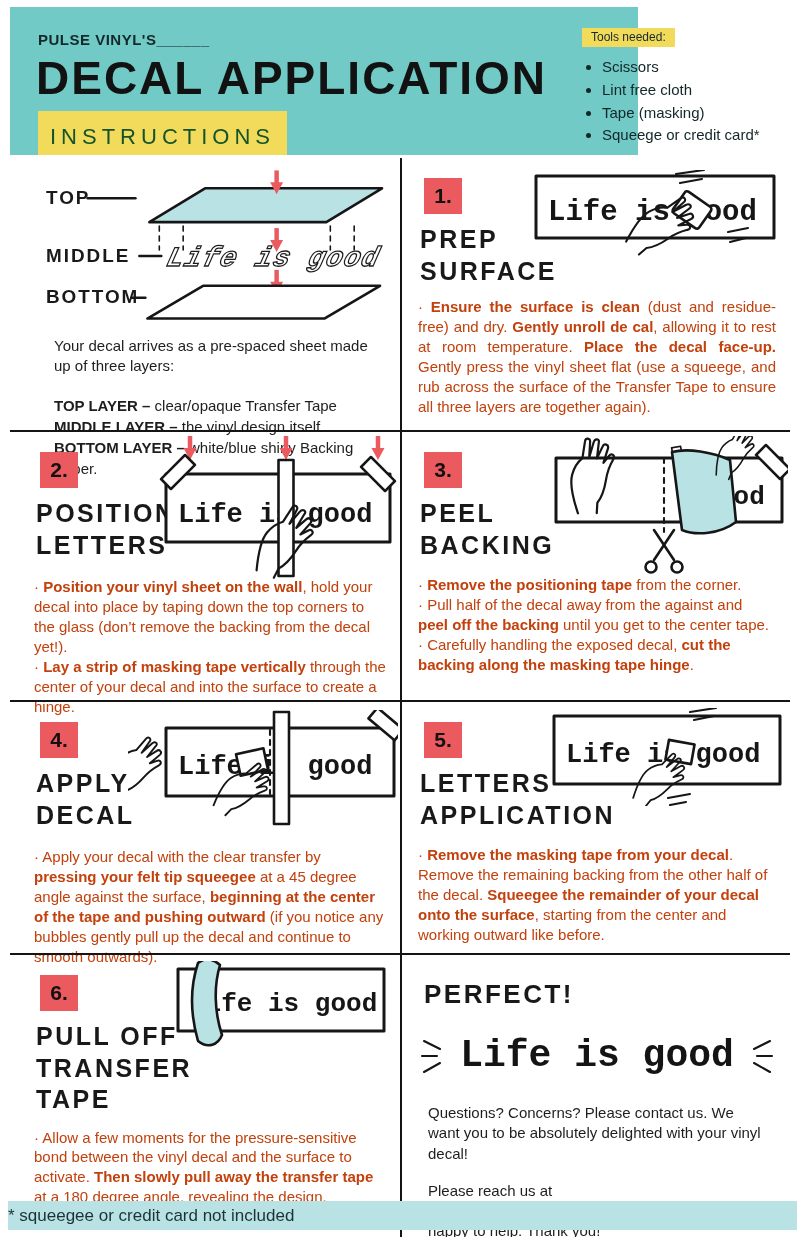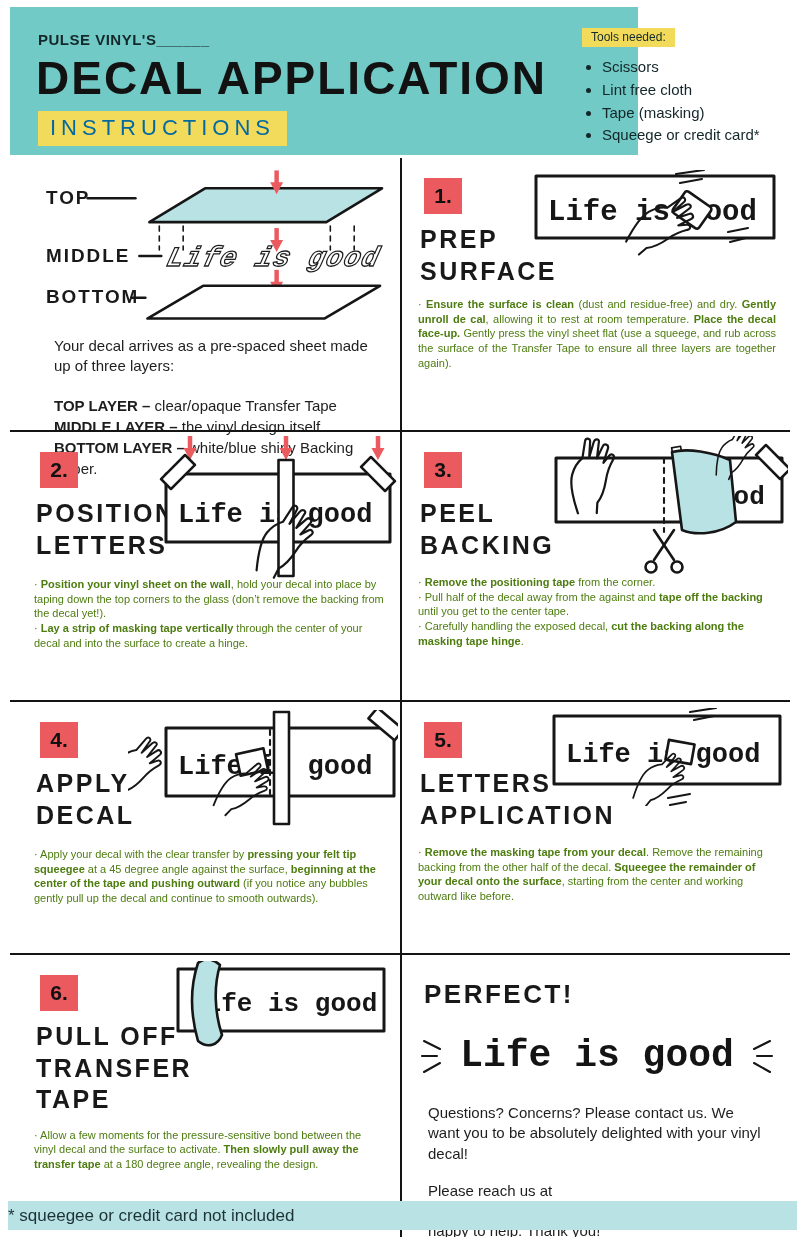--- a/index.html
+++ b/index.html
@@ -6,37 +6,37 @@
     --teal:#71CAC6; --light-teal:#B9E2E4; --red:#EA5A5E; --yellow:#F2DB5A; --ink:#161616;
   }
   *{box-sizing:border-box; margin:0; padding:0;}
   html,body{background:#fff;}
   .page{position:relative; width:800px; height:1237px; background:#fff; overflow:hidden;
          font-family:"Liberation Sans", sans-serif; color:#1e1e1e;}
   
   .header{position:absolute; left:10px; top:7px; width:628px; height:148px; background:var(--teal);}
   .brand{position:absolute; left:28px; top:24px; font-size:15px; font-weight:700; letter-spacing:.5px; color:#14292b;}
   .title{position:absolute; left:26px; top:44px; font-size:46px; font-weight:700; letter-spacing:2px; color:#121212;}
-  .subtitle{position:absolute; left:28px; top:104px; background:var(--yellow); color:#0369a1;
-            font-size:22px; letter-spacing:5px; padding:4px 12px 5px;}
+  .subtitle{position:absolute; left:28px; top:104px; background:var(--yellow); color:#14532d;
+            font-size:22px; letter-spacing:5px; padding:13px 12px 5px;}
   .tools{position:absolute; left:572px; top:20px; width:200px;}
   .tools-label{display:inline-block; background:var(--yellow); color:#142a2c; font-size:12px; padding:2px 9px 3px;}
   .tools ul{margin:9px 0 0 20px; font-size:15px; line-height:1.52; color:#132628;}
   
   .grid{position:absolute; left:10px; top:158px; width:780px; height:1040px;
         display:grid; grid-template-columns:1fr 1fr; grid-template-rows:272px 270px 253px 1fr;}
   .cell{position:relative; overflow:visible; padding:12px 14px 0 24px;}
   .cell.rcol{border-left:2px solid #141414; padding-left:16px;}
   .cell.rowline{border-top:2px solid #141414;}
   .badge{display:flex; align-items:center; justify-content:center; width:38px; height:36px;
          background:var(--red); color:#111; font-size:21px; font-weight:700; margin:8px 0 0 6px;}
   .step-title{font-size:25px; font-weight:700; letter-spacing:2.5px; line-height:1.26; color:#191919;
               margin:10px 0 0 2px; white-space:pre-line;}
   .illus{position:absolute;}
-  .step-body{margin-top:10px; font-size:11px; line-height:1.33; color:#4d7c0f;}
+  .step-body{margin-top:10px; font-size:15px; line-height:1.33; color:#c2410c;}
   .step-body p{margin:0;}
   .step-body .seg-b{font-weight:700;}
   .justify p{text-align:justify;}
   
   .intro-svg{margin:0 0 0 4px;}
   .intro-lead{margin:12px 0 0 20px; font-size:15px; line-height:1.35;}
   .intro-layers{margin:18px 0 0 20px; font-size:15px; line-height:1.4;}
   .intro-layers .seg-b{font-weight:700;}
   
   .perfect-title{font-size:26px; font-weight:700; letter-spacing:2.5px; color:#191919; margin:12px 0 0 6px;}
@@ -189,21 +189,21 @@
       </div>
       <div class="step-head">
         <div class="badge">
             <span>3.</span>
           </div>
         <h2 class="step-title">PEEL
 BACKING</h2>
       </div>
       <div class="step-body" style="margin-top:14px">
         <p><span>· </span><span class="seg-b">Remove the positioning tape</span><span> from the corner.</span></p>
-        <p><span>· Pull half of the decal away from the against and </span><span class="seg-b">tape off the backing</span><span> until you get to the center tape.</span></p>
+        <p><span>· Pull half of the decal away from the against and </span><span class="seg-b">peel off the backing</span><span> until you get to the center tape.</span></p>
         <p><span>· Carefully handling the exposed decal, </span><span class="seg-b">cut the backing along the masking tape hinge</span><span>.</span></p>
       </div>
     </div>
 
     <div class="cell rowline">
       <div class="illus" style="top:8px; right:2px;">
         <svg width="270" height="118" viewBox="0 0 270 118">
           <use href="#hand" transform="translate(0,16) rotate(26) scale(0.75)"></use>
           <rect x="38" y="18" width="228" height="68" class="fillw sw3"></rect>
           <text class="decal-t" x="50" y="64" style="font-size:27px">Life is good</text>

